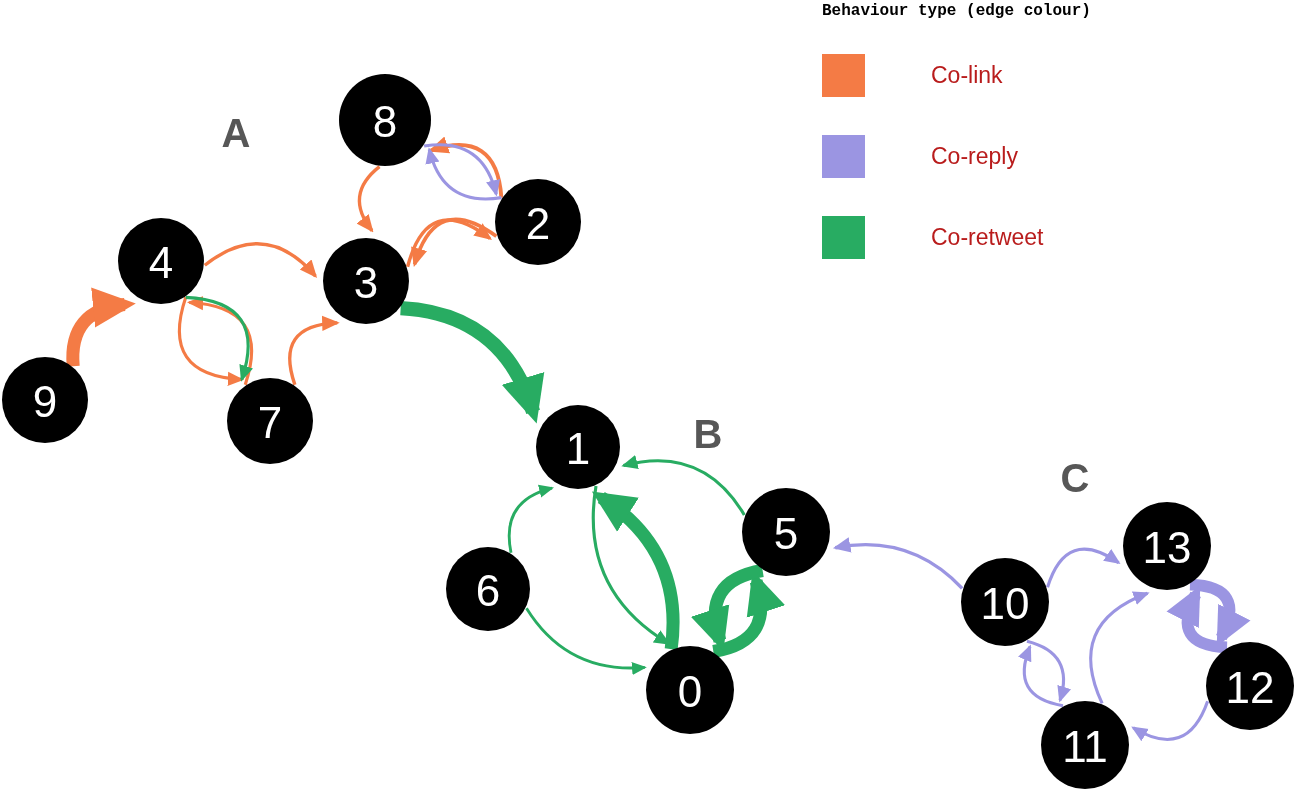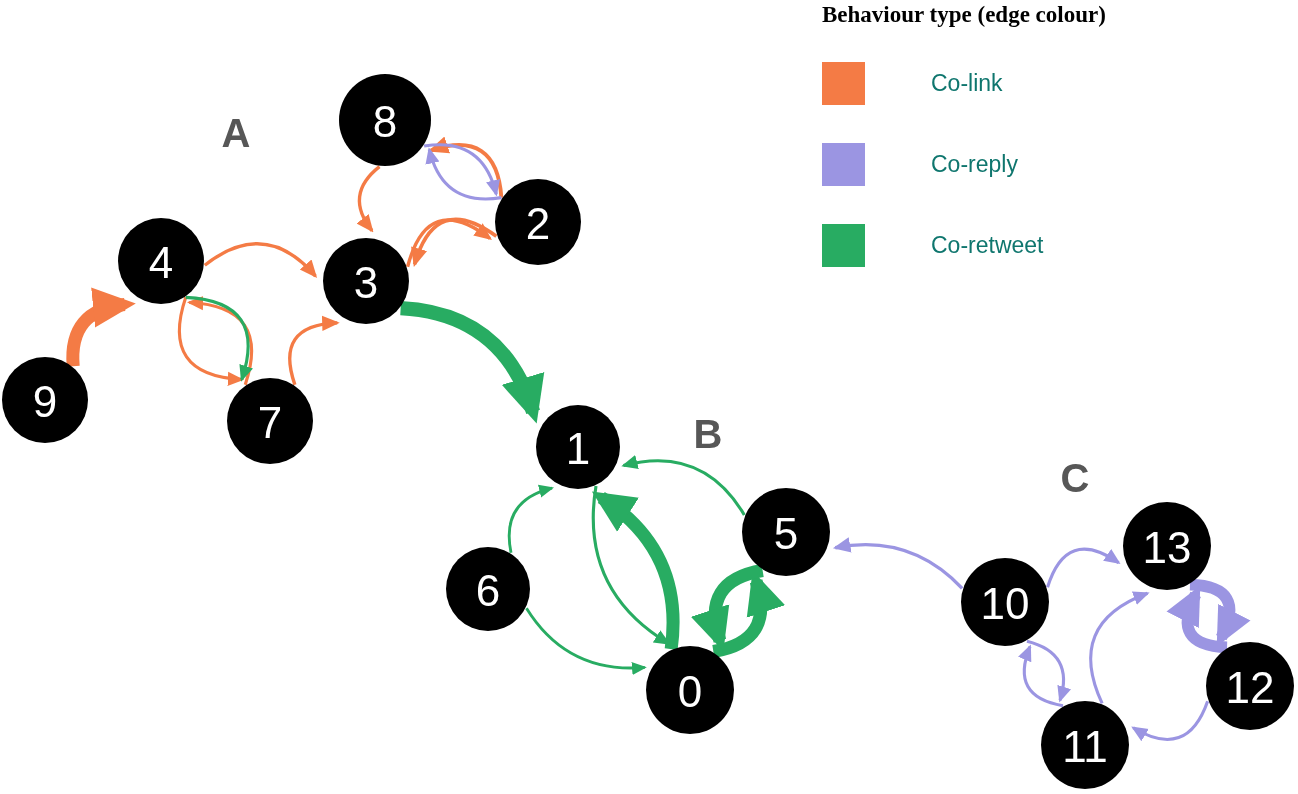--- a/index.html
+++ b/index.html
@@ -43,41 +43,41 @@
     text-anchor: middle;
     dominant-baseline: central;
   }
   .legend {
     position: absolute;
     left: 822px;
     top: 2px;
     width: 470px;
   }
   .legend-title {
-    font-family: Liberation Serif, serif;
-    font-size: 23px;
+    font-family: Liberation Mono, monospace;
+    font-size: 16px;
     font-weight: bold;
     color: #000000;
     margin: 0 0 34px 0;
     white-space: nowrap;
   }
   .legend-row {
     display: flex;
     align-items: center;
     margin-bottom: 38px;
   }
   .legend-swatch {
     width: 43px;
     height: 43px;
     flex: 0 0 auto;
   }
   .legend-text {
     font-family: "Liberation Sans", sans-serif;
     font-size: 23px;
-    color: #0f766e;
+    color: #b91c1c;
     margin-left: 66px;
     white-space: nowrap;
   }
 </style>
 </head>
 <body>
 
 <div id="canvas">
 
   <svg id="graph-svg" viewBox="0 0 1298 794">

